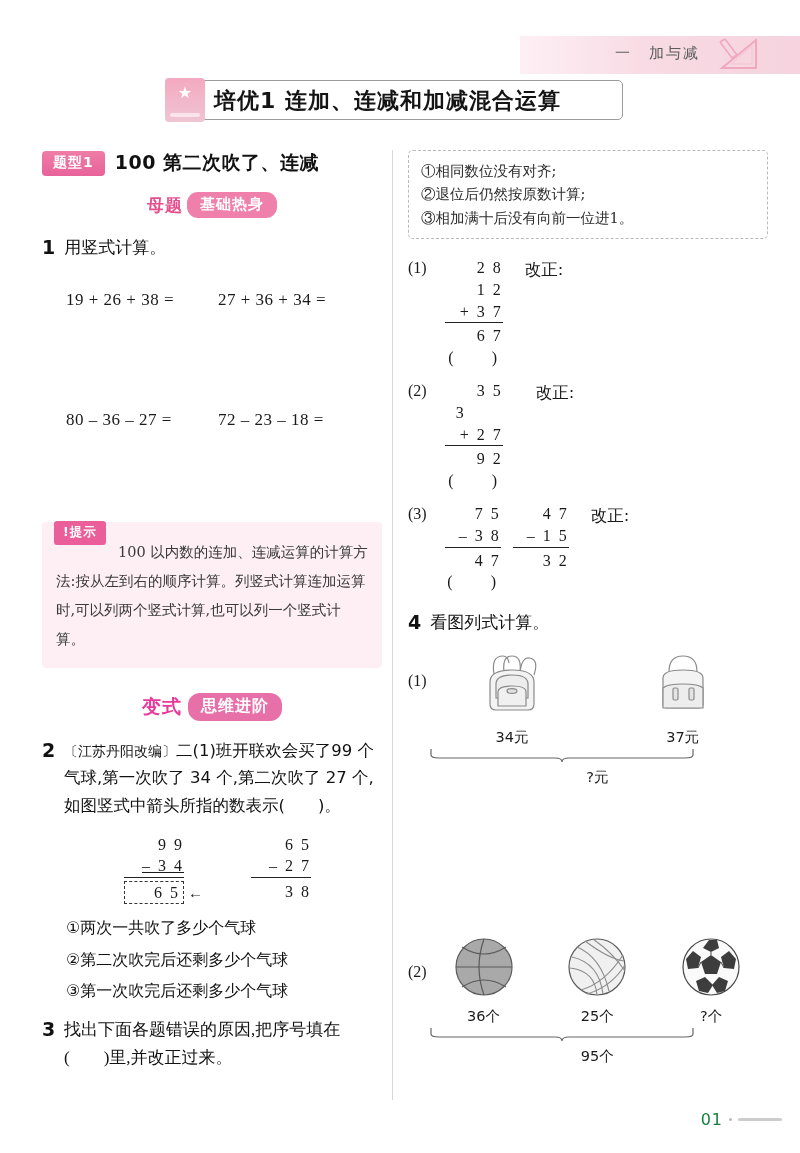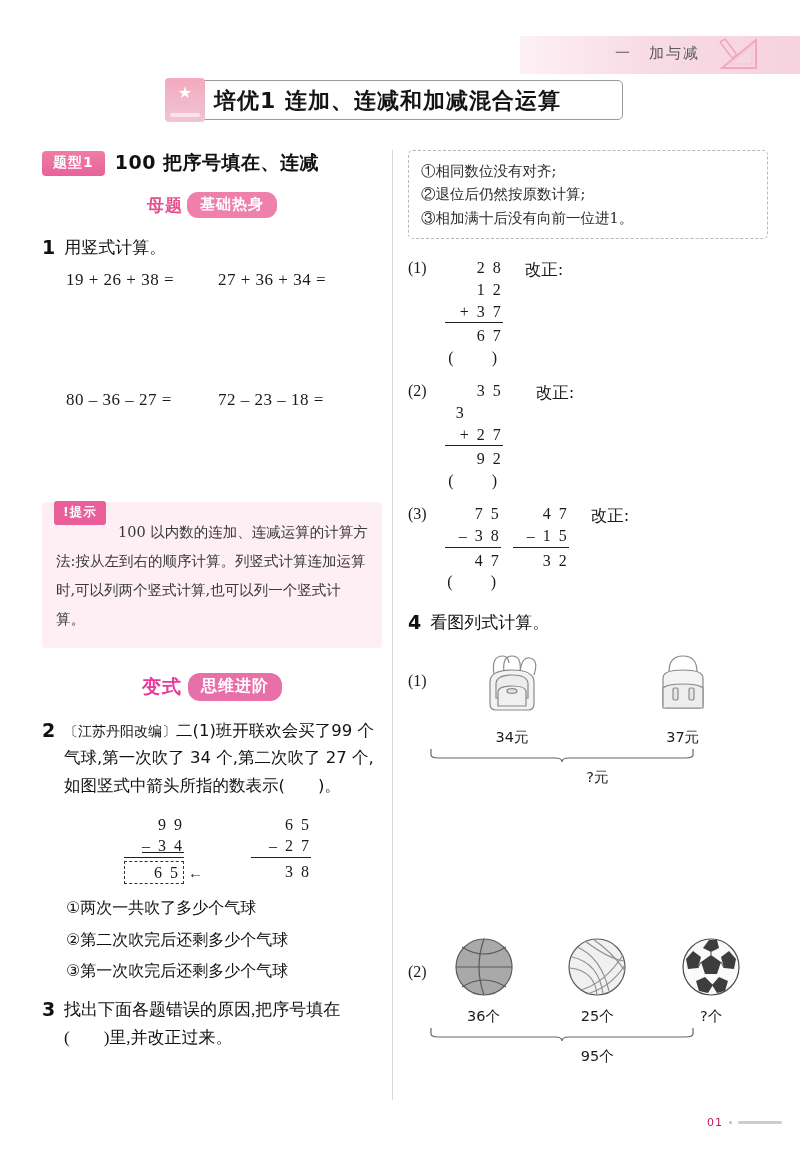--- a/index.html
+++ b/index.html
@@ -85,21 +85,21 @@
 
   
   .q{display:flex;gap:9px;align-items:flex-start;}
   .q-num{
     font-family:"DejaVu Sans","Liberation Sans",sans-serif;
     font-weight:bold;font-size:19px;color:#111;line-height:1.45;min-width:13px;
   }
   .q-body{font-size:17px;line-height:1.62;color:#121212;}
   .q-body .cn{font-family:"DejaVu Sans","Liberation Sans",sans-serif;font-size:16.5px;}
 
-  .eq-row{display:flex;margin-top:8px;padding-left:24px;font-size:17px;letter-spacing:0.5px;}
+  .eq-row{display:flex;margin-top:28px;padding-left:24px;font-size:17px;letter-spacing:0.5px;}
   .eq-row .eq{width:152px;}
 
   
   .tip-box{
     position:relative;background:#fdeff4;border-radius:4px;
     padding:16px 14px 14px 14px;box-sizing:border-box;
   }
   .tip-badge{
     position:absolute;left:12px;top:-1px;
     background:#ea5f9a;color:#fff;font-size:12.5px;font-weight:bold;
@@ -139,21 +139,21 @@
 
   
   .pic-row{display:flex;align-items:flex-end;justify-content:space-around;}
   .pic-label{text-align:center;font-size:14.5px;margin-top:4px;font-family:"DejaVu Sans","Liberation Sans",serif;}
   .brace-total{text-align:center;font-size:14.5px;font-family:"DejaVu Sans","Liberation Sans",serif;margin-top:1px;}
 
   
   .footer{position:absolute;right:18px;bottom:24px;display:flex;align-items:center;gap:6px;}
   .footer .pg{
     font-family:"DejaVu Sans","Liberation Sans",sans-serif;
-    font-size:11px;color:#be185d;letter-spacing:1px;
+    font-size:16px;color:#15803d;letter-spacing:1px;
   }
   .footer .dot{width:3px;height:3px;border-radius:50%;background:#bbb;}
   .footer .bar{width:44px;height:3px;background:#ccc;border-radius:2px;}
 </style>
 </head>
 <body>
 
 <div class="page">
 
   <div class="header-band"></div>
@@ -176,21 +176,21 @@
       <span class="star">★</span>
     </div>
   <div class="title-text">培优1  连加、连减和加减混合运算</div>
 
   <div class="col-divider"></div>
 
   <div class="left-col">
 
     <div class="tixing-row">
       <span class="tixing-badge">题型1</span>
-      <span class="tixing-title">100 把序号填在、连减</span>
+      <span class="tixing-title">100 第二次吹了、连减</span>
     </div>
 
     <div class="muti-row">
       <span class="muti-label">母题</span>
       <span class="muti-pill">基础热身</span>
     </div>
 
     <div class="q" style="margin-top:16px;">
       <span class="q-num">1</span>
       <span class="q-body cn">用竖式计算。</span>

